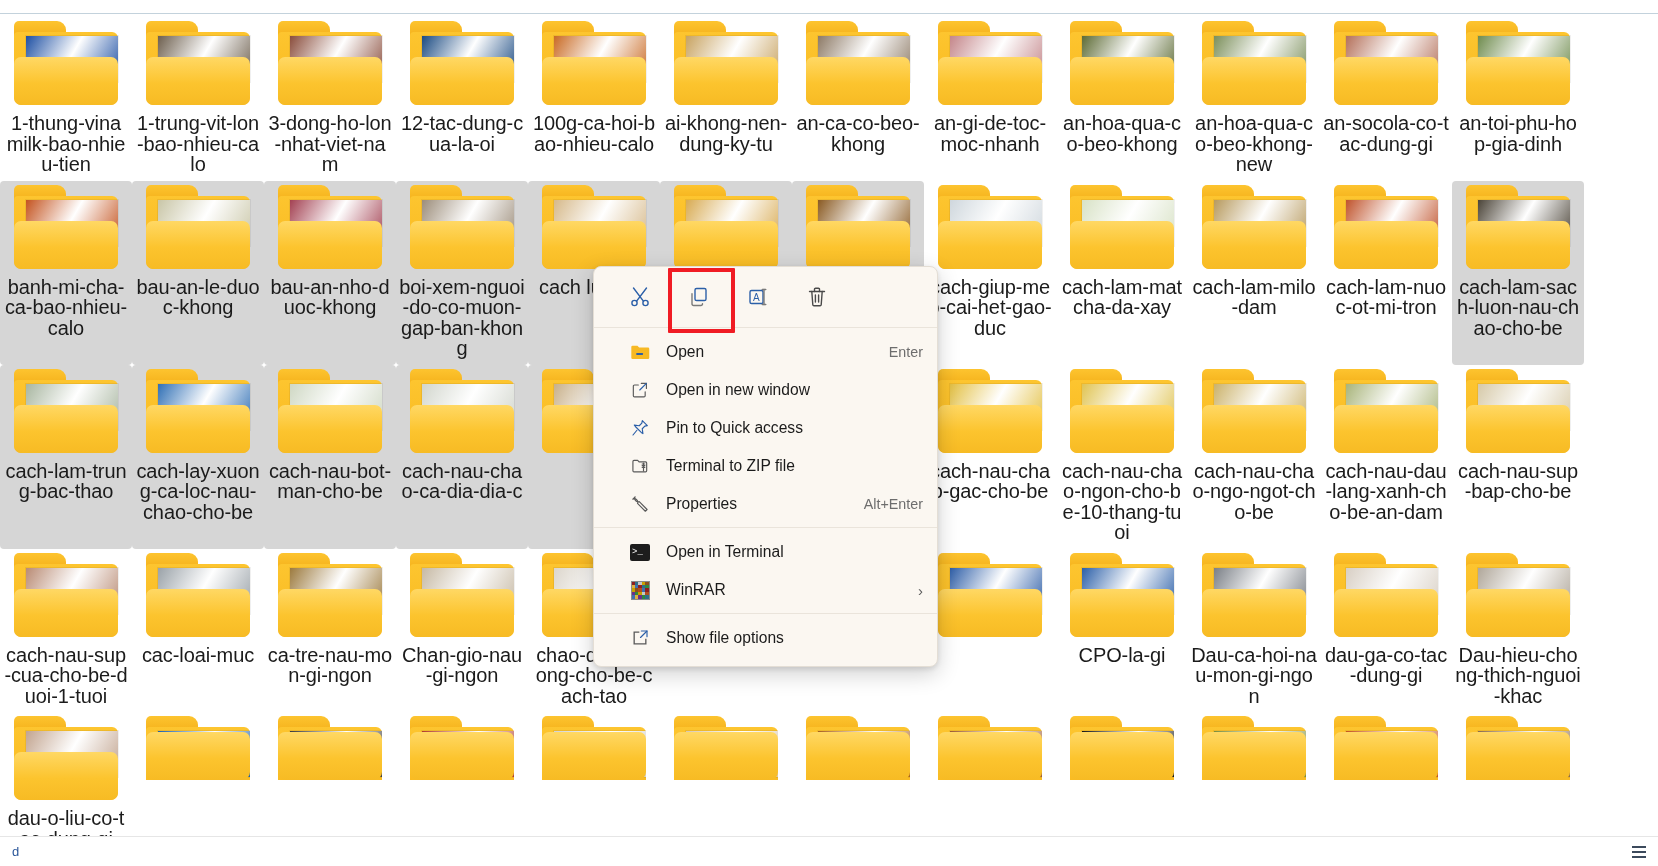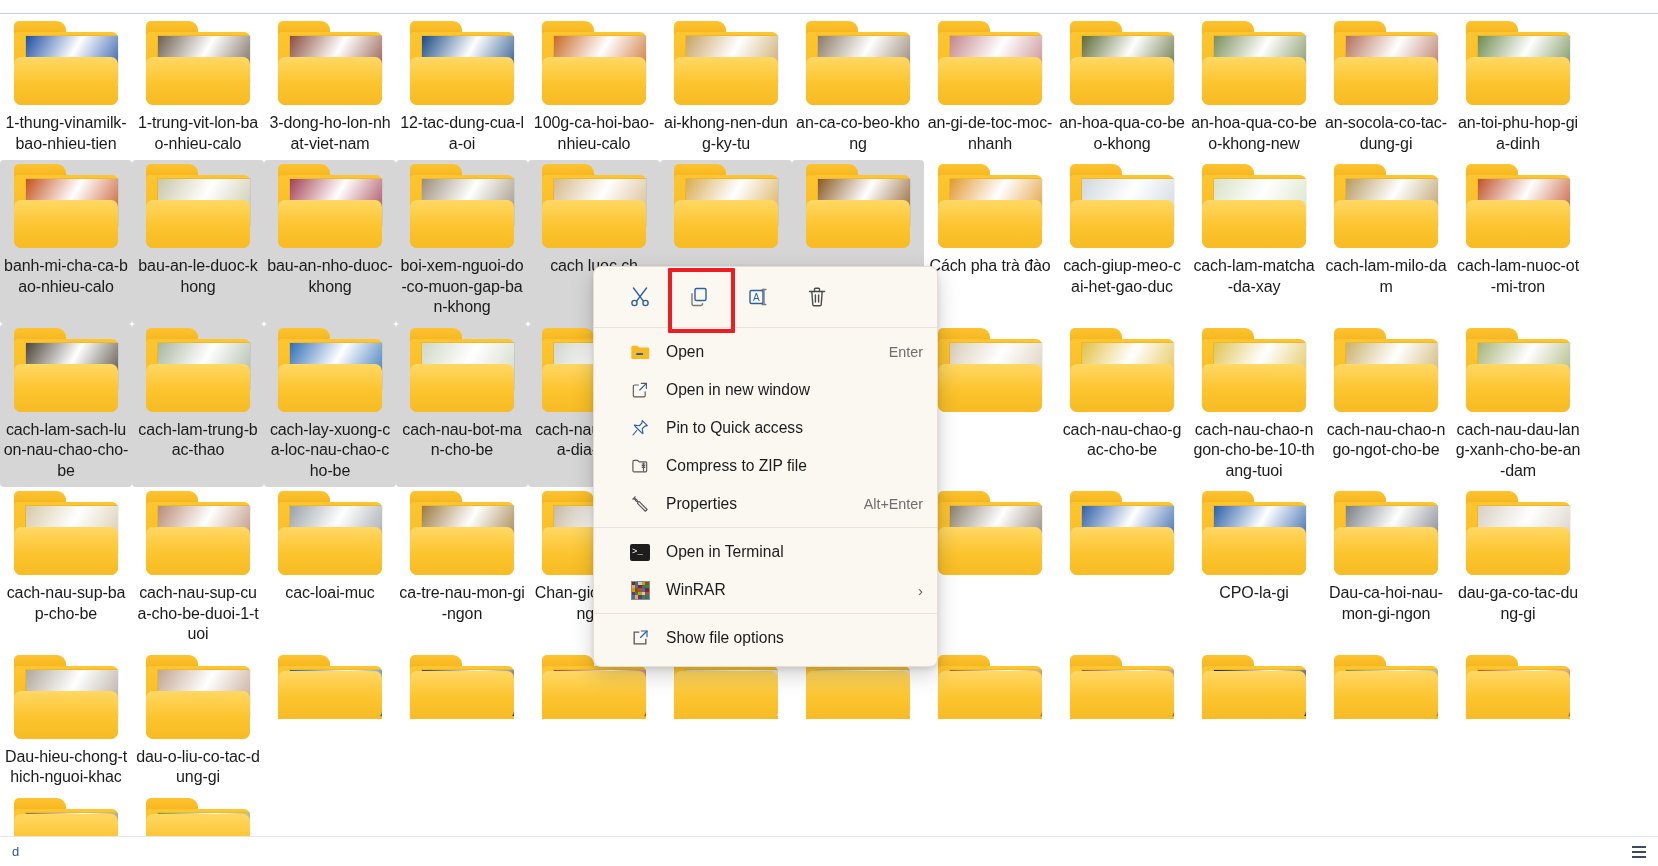--- a/index.html
+++ b/index.html
@@ -79,21 +79,21 @@
     position: absolute;
     left: 0; bottom: 0;
     width: 104px; height: 48px;
     background: linear-gradient(#ffd864, #fcc42e 55%, #f7bb24);
     border-radius: 7px 7px 8px 8px;
   }
   
   .cell.clipped .folder { height: 64px; overflow: hidden; }
 
   .label {
-    font-size: 16px;
+    font-size: 20px;
     line-height: 20.5px;
     color: #1b1b1b;
     text-align: center;
     width: 126px;
     word-break: break-all;
     letter-spacing: -0.1px;
   }
   .label.noclip { word-break: normal; }
 
   
@@ -431,31 +431,20 @@
       <div class="cell selected">
         <div class="folder">
           <div class="tab"></div>
           <div class="back"></div>
           <div class="sheet">
             <div class="ph" style="background: linear-gradient(120deg, rgb(138, 90, 34) 0%, rgb(255, 255, 255) 48%, rgb(138, 90, 34) 100%);"></div>
           </div>
           <div class="front"></div>
         </div>
         <div class="label"></div>
-      </div>
-      <div class="cell">
-        <div class="folder">
-          <div class="tab"></div>
-          <div class="back"></div>
-          <div class="sheet">
-            <div class="ph" style="background: linear-gradient(120deg, rgb(224, 153, 46) 0%, rgb(255, 255, 255) 48%, rgb(224, 153, 46) 100%);"></div>
-          </div>
-          <div class="front"></div>
-        </div>
-        <div class="label noclip">Cách pha trà đào</div>
       </div>
       <div class="cell">
         <div class="folder">
           <div class="tab"></div>
           <div class="back"></div>
           <div class="sheet">
             <div class="ph" style="background: linear-gradient(120deg, rgb(207, 215, 221) 0%, rgb(255, 255, 255) 48%, rgb(207, 215, 221) 100%);"></div>
           </div>
           <div class="front"></div>
         </div>
@@ -967,21 +956,21 @@
             </span>
             <span class="txt">Pin to Quick access</span>
           </div>
           <div class="ctx-item">
             <span class="ic">
               <svg width="20" height="20" viewBox="0 0 24 24" fill="none" stroke="#5a5a5a" stroke-width="1.4" stroke-linecap="round" stroke-linejoin="round">
                 <path d="M3.5 6.6a1.3 1.3 0 0 1 1.3-1.3h4.4l1.7 1.8h7.8a1.3 1.3 0 0 1 1.3 1.3v9.3a1.3 1.3 0 0 1-1.3 1.3H4.8a1.3 1.3 0 0 1-1.3-1.3z" stroke="#5a5a5a"></path>
                 <path d="M16.2 8.4v9.5M14.6 9.6h3.2M14.6 11.6h3.2M14.6 13.6h3.2"></path>
               </svg>
             </span>
-            <span class="txt">Compress to ZIP file</span>
+            <span class="txt">Terminal to ZIP file</span>
           </div>
           <div class="ctx-item">
             <span class="ic">
               <svg width="20" height="20" viewBox="0 0 24 24" fill="none" stroke="#5a5a5a" stroke-width="1.4" stroke-linecap="round" stroke-linejoin="round">
                 <path d="M6.2 3.4a4 4 0 0 0 4.9 5.7l9.4 9.5-2.1 2.1-9.4-9.5A4 4 0 0 0 3.4 6.2z" stroke="#5a5a5a"></path>
               </svg>
             </span>
             <span class="txt">Properties</span>
             <span class="acc">Alt+Enter</span>
           </div>

